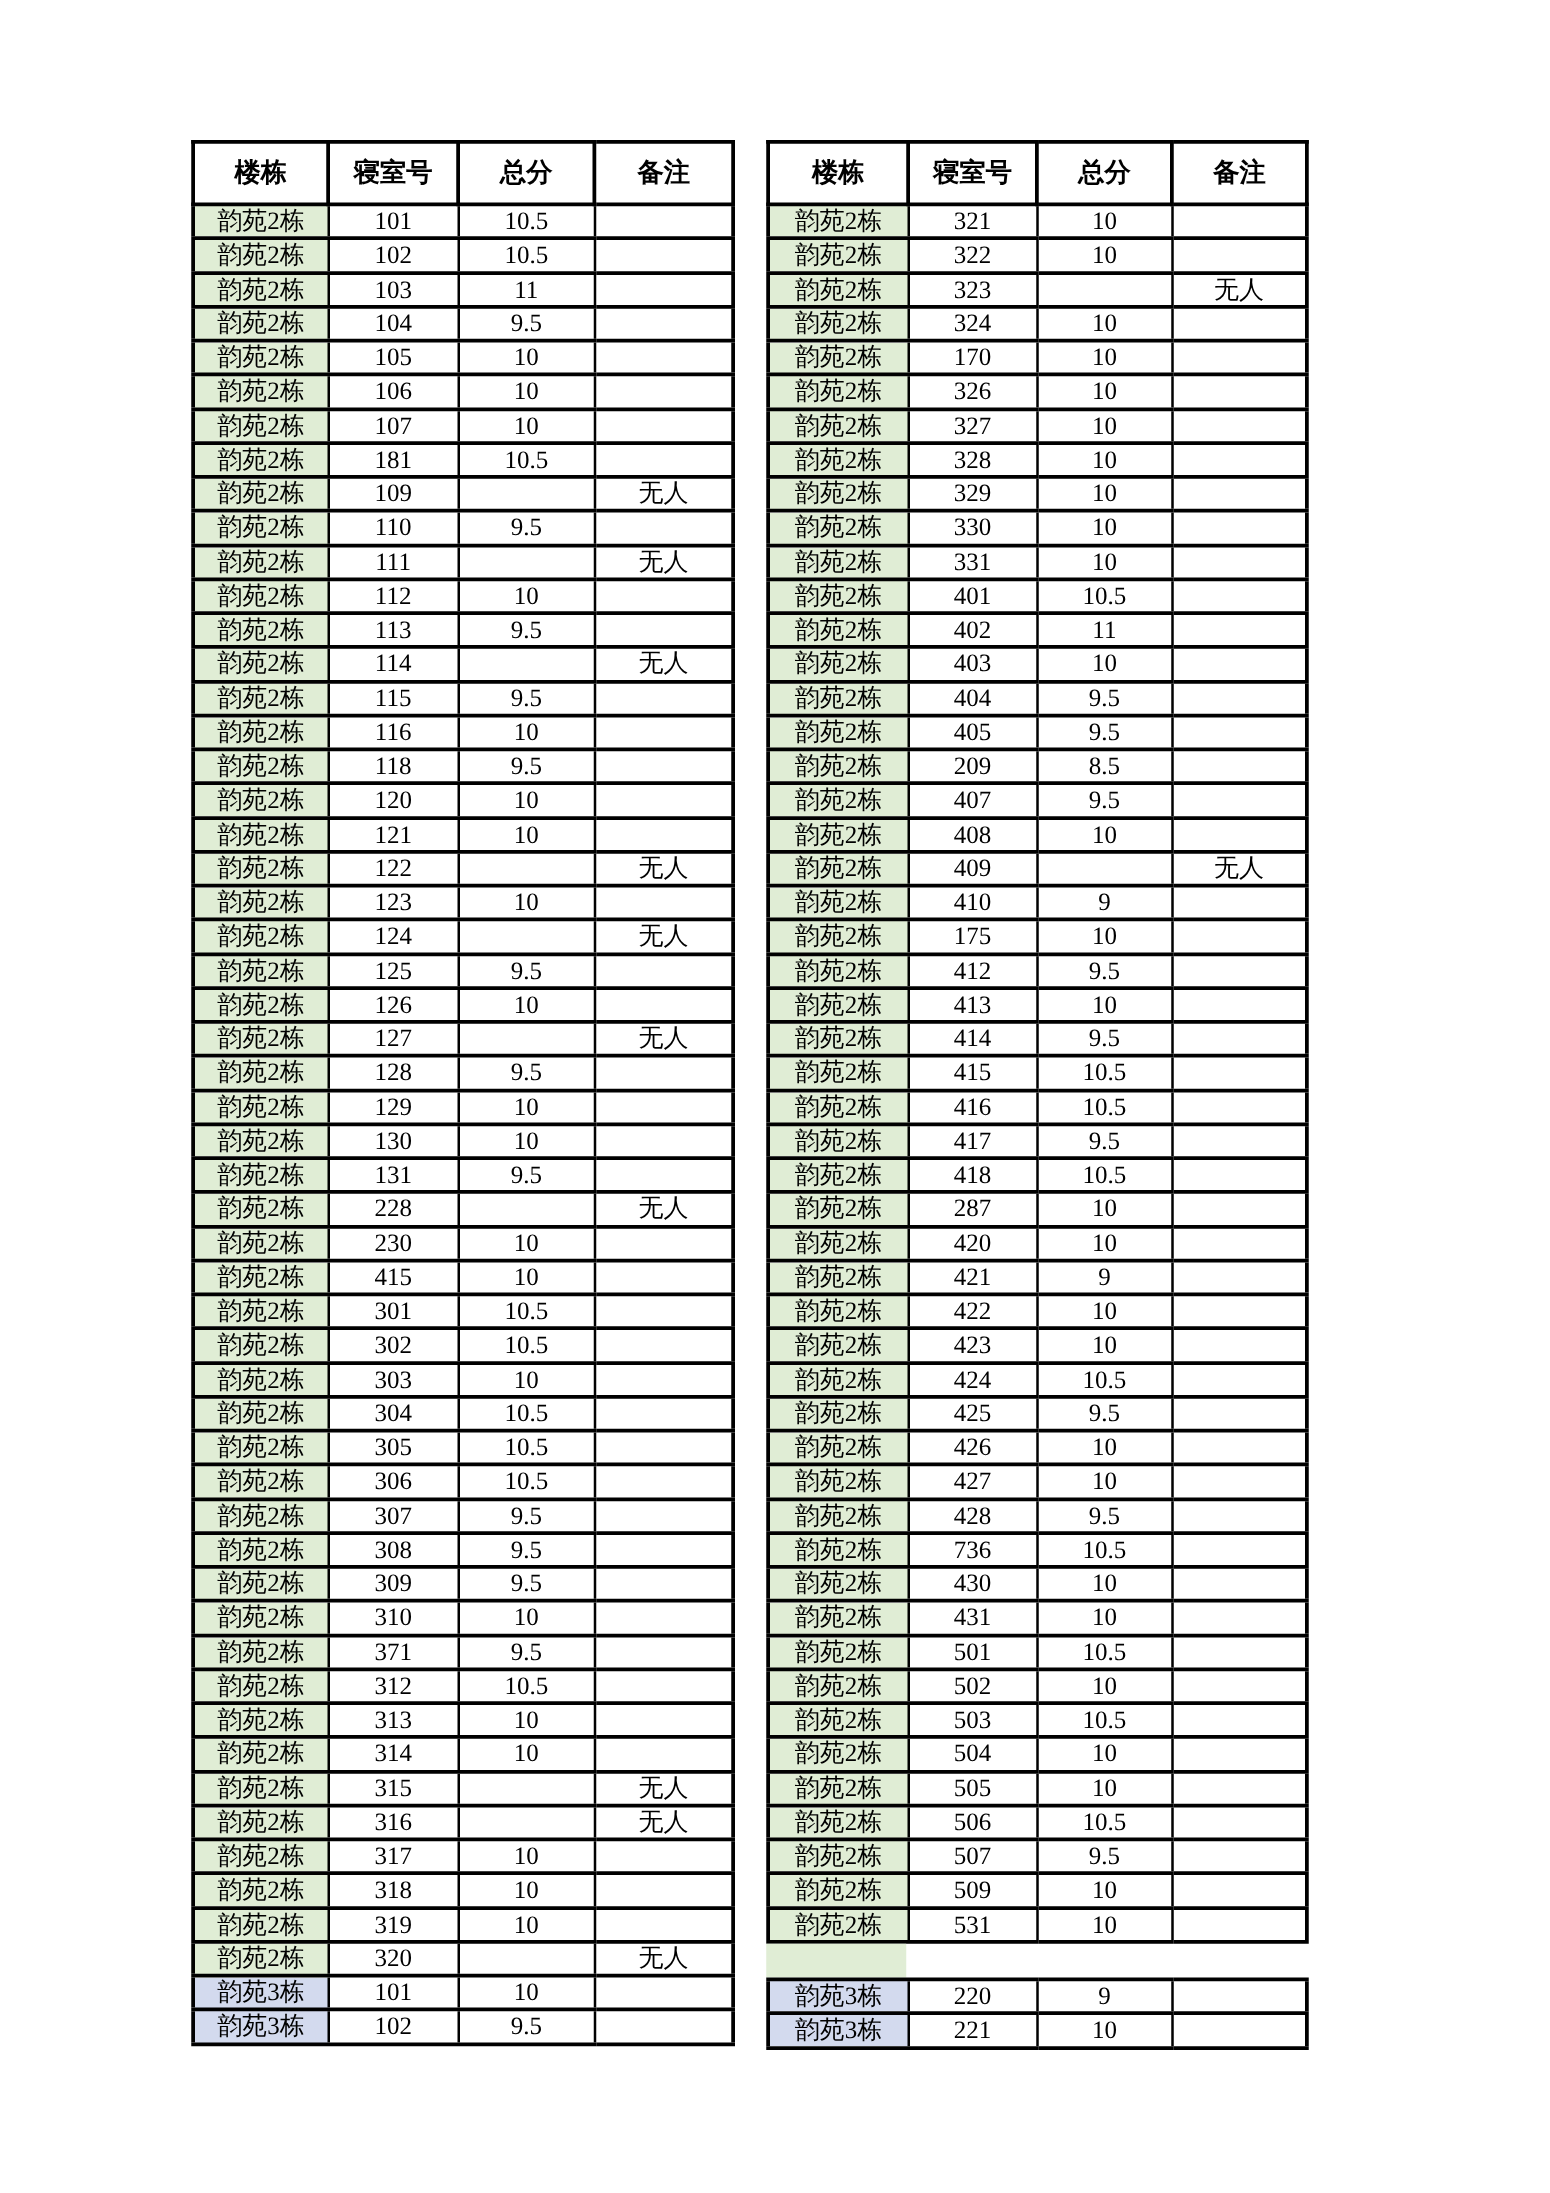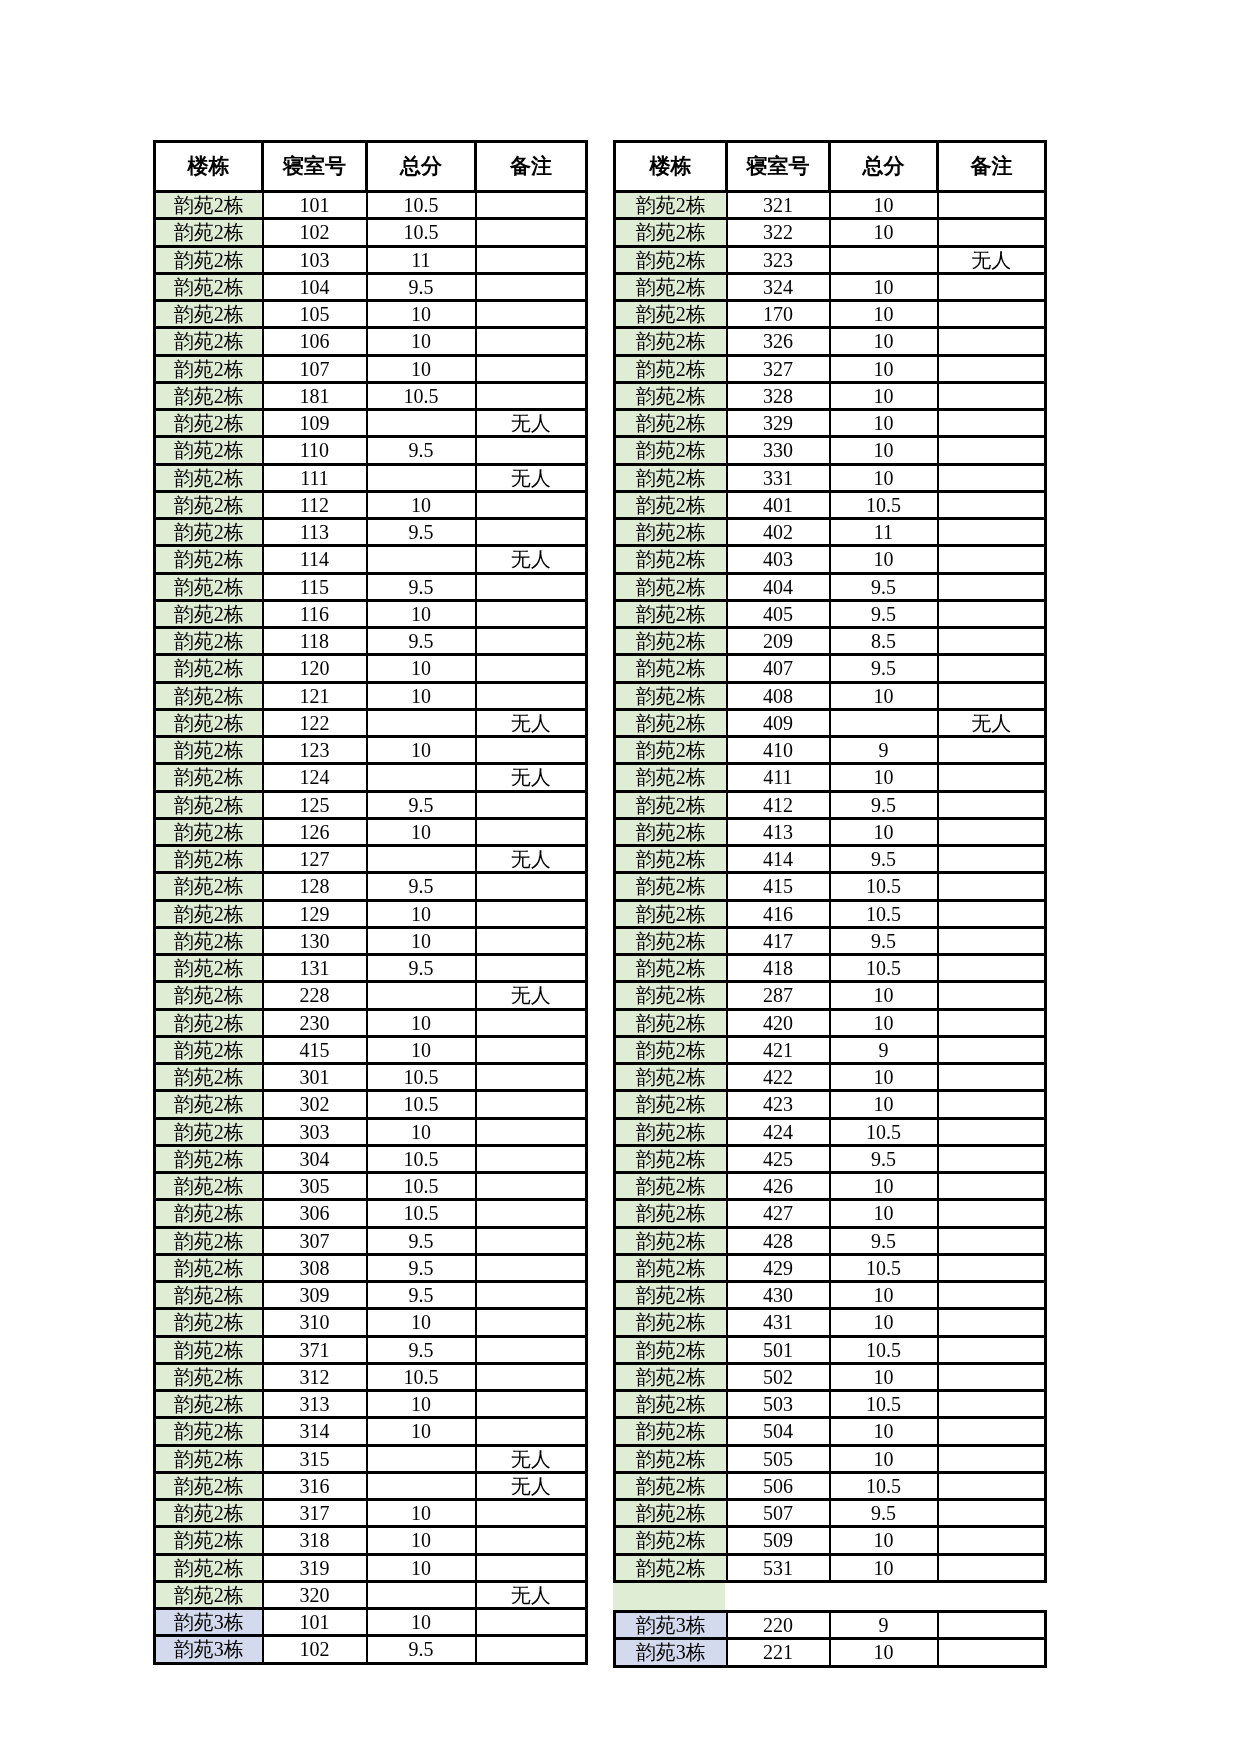--- a/index.html
+++ b/index.html
@@ -3,21 +3,21 @@
 <meta charset="utf-8">
 <style>
   html, body { margin: 0; padding: 0; }
   body {
     width: 1240px; height: 1754px;
     background: #ffffff;
     font-family: "Liberation Serif", "DejaVu Serif", serif;
     color: #000000;
     position: relative;
   }
-  .page { position: absolute; inset: 0; background: #ffffff; margin-top: 28px; }
+  .page { position: absolute; inset: 0; background: #ffffff; }
   table.score-table {
     position: absolute;
     border-collapse: collapse;
     table-layout: fixed;
     border: 3px solid #000;
   }
   table.score-table th {
     border: 3px solid #000;
     height: 47px;
     font-size: 21px;
@@ -532,21 +532,21 @@
           <td>无人</td>
         </tr>
         <tr>
           <td style="background: rgb(224, 237, 213);">韵苑2栋</td>
           <td>410</td>
           <td>9</td>
           <td></td>
         </tr>
         <tr>
           <td style="background: rgb(224, 237, 213);">韵苑2栋</td>
-          <td>411</td>
+          <td>175</td>
           <td>10</td>
           <td></td>
         </tr>
         <tr>
           <td style="background: rgb(224, 237, 213);">韵苑2栋</td>
           <td>412</td>
           <td>9.5</td>
           <td></td>
         </tr>
         <tr>
@@ -640,21 +640,21 @@
           <td></td>
         </tr>
         <tr>
           <td style="background: rgb(224, 237, 213);">韵苑2栋</td>
           <td>428</td>
           <td>9.5</td>
           <td></td>
         </tr>
         <tr>
           <td style="background: rgb(224, 237, 213);">韵苑2栋</td>
-          <td>429</td>
+          <td>736</td>
           <td>10.5</td>
           <td></td>
         </tr>
         <tr>
           <td style="background: rgb(224, 237, 213);">韵苑2栋</td>
           <td>430</td>
           <td>10</td>
           <td></td>
         </tr>
         <tr>

